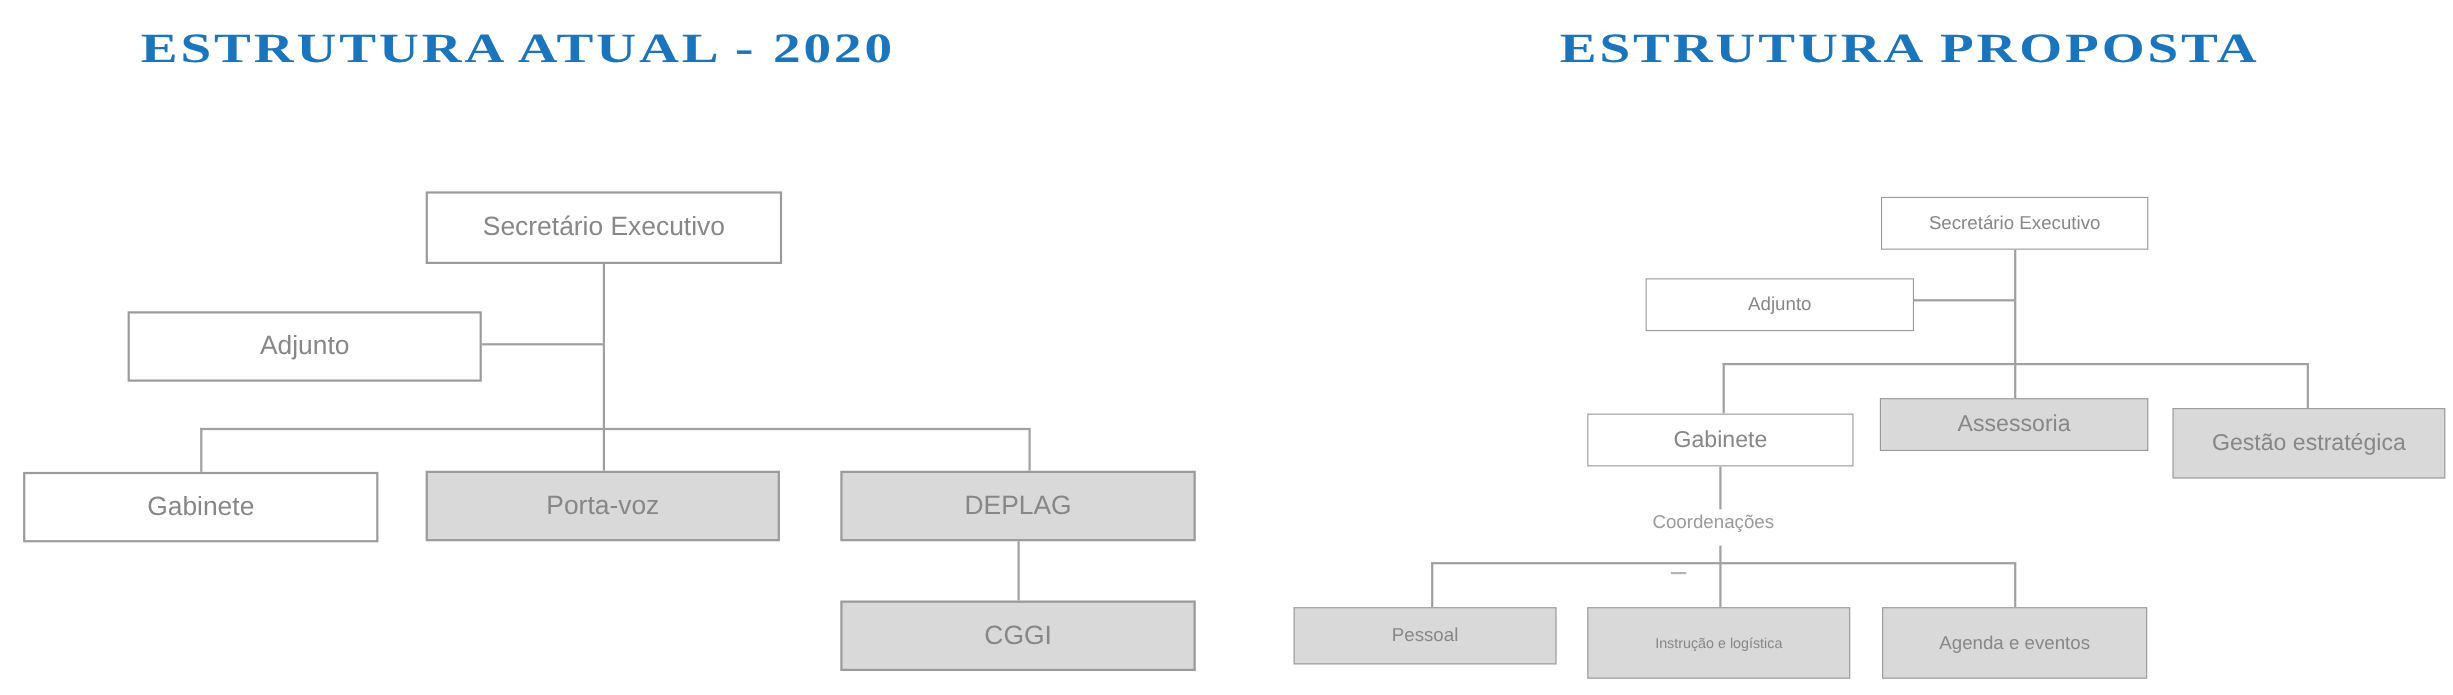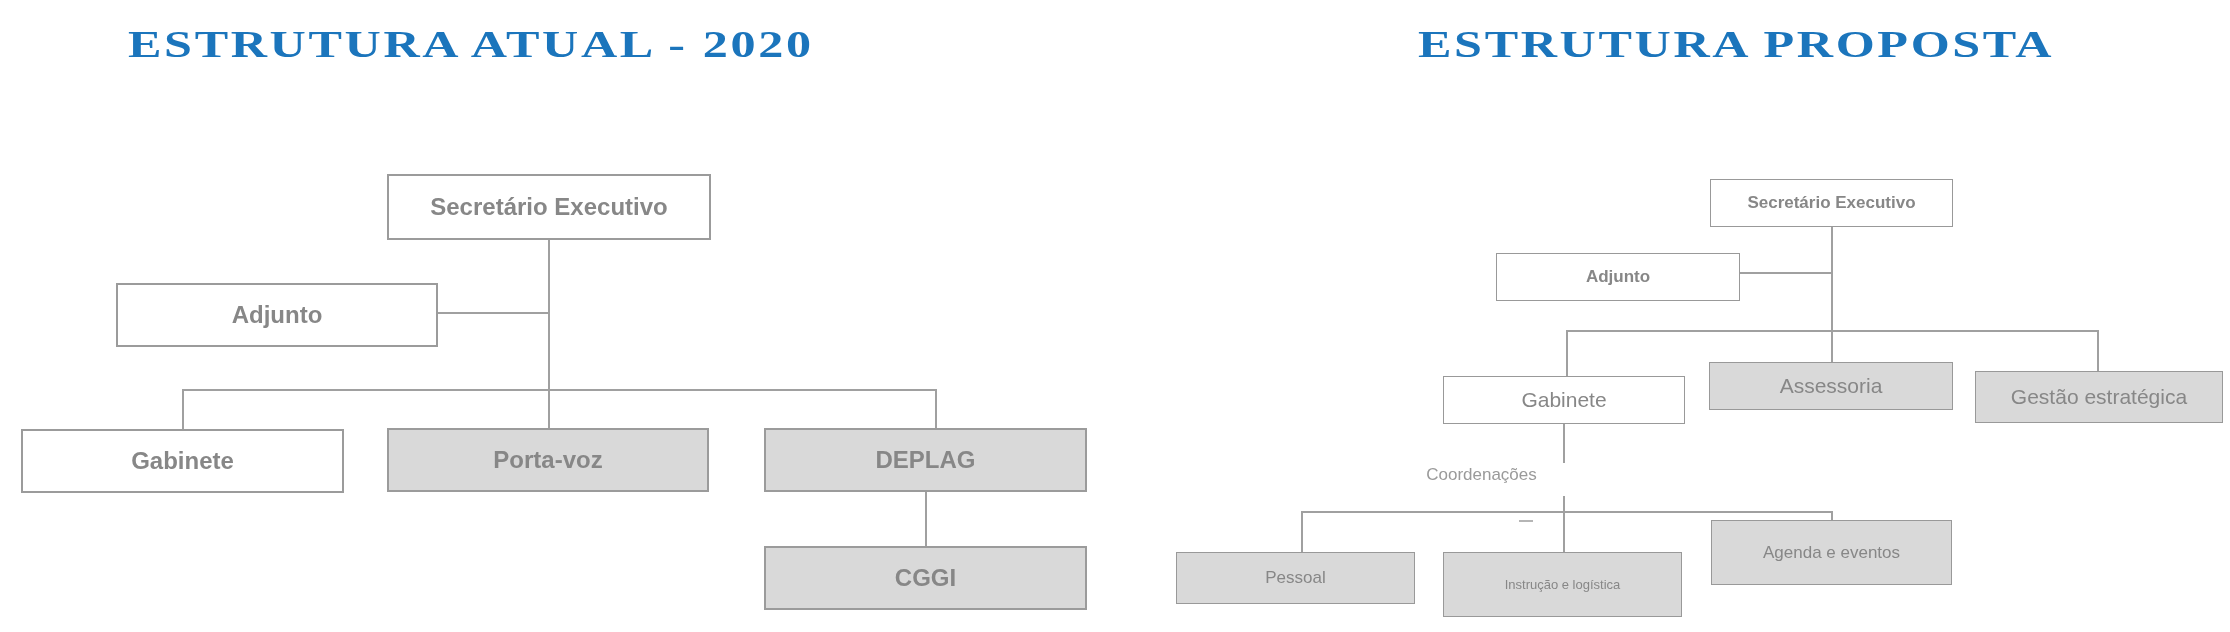--- a/index.html
+++ b/index.html
@@ -29,42 +29,42 @@
     display:flex;align-items:center;justify-content:center;
     box-sizing:border-box;
     color:#878787;
     text-align:center;
     white-space:nowrap;
     background:#ffffff;
     border:2px solid #9b9b9b;
   }
   .fill-gray{background:#d9d9d9;}
   .r-box{border:1.5px solid #999999;}
-  .bold{font-weight:bold;text-align:center;}
+  .bold{font-weight:normal;text-align:center;}
 
   
   #a-sec    {left:387px;top:174px;width:324px;height:66px;font-size:24px;}
   #a-adj    {left:116px;top:283px;width:322px;height:64px;font-size:24px;}
   #a-gab    {left:21px; top:429px;width:323px;height:64px;font-size:24px;}
   #a-porta  {left:387px;top:428px;width:322px;height:64px;font-size:24px;}
   #a-deplag {left:764px;top:428px;width:323px;height:64px;font-size:24px;}
   #a-cggi   {left:764px;top:546px;width:323px;height:64px;font-size:24px;}
 
   
   #b-sec    {left:1710px;top:179px;width:243px;height:48px;font-size:17px;}
   #b-adj    {left:1496px;top:253px;width:244px;height:48px;font-size:17px;}
   #b-gab    {left:1443px;top:376px;width:242px;height:48px;font-size:21px;}
   #b-assess {left:1709px;top:362px;width:244px;height:48px;font-size:21px;}
-  #b-gestao {left:1975px;top:371px;width:248px;height:52px;font-size:21px;}
+  #b-gestao {left:1975px;top:371px;width:248px;height:64px;font-size:21px;}
   #b-pessoal{left:1176px;top:552px;width:239px;height:52px;font-size:17px;}
   #b-instr  {left:1443px;top:552px;width:239px;height:65px;font-size:13px;}
-  #b-agenda {left:1711px;top:520px;width:241px;height:65px;font-size:17px;}
+  #b-agenda {left:1711px;top:552px;width:241px;height:65px;font-size:17px;}
 
   #b-coord{
-    position:absolute;left:1404px;top:465px;width:155px;
+    position:absolute;left:1480px;top:465px;width:155px;
     font-size:17px;color:#9a9a9a;text-align:center;white-space:nowrap;
   }
 
   .line{position:absolute;background:#a0a0a0;}
   
   #l1{left:548px; top:240px;width:1.5px;height:188px;} 
   #l2{left:438px; top:312px;width:111px;height:1.5px;} 
   #l3{left:182px; top:389px;width:754px;height:1.5px;} 
   #l4{left:182px; top:389px;width:1.5px;height:40px;}  
   #l5{left:935px; top:389px;width:1.5px;height:39px;}  

